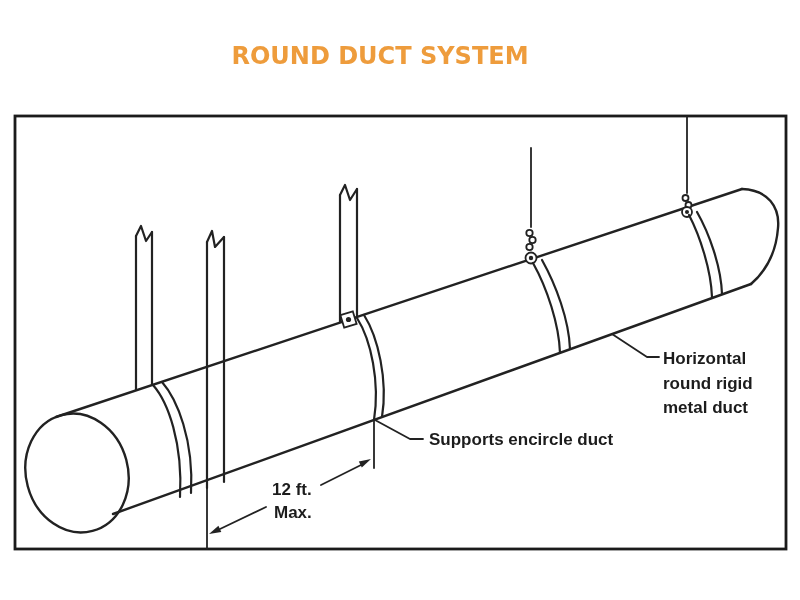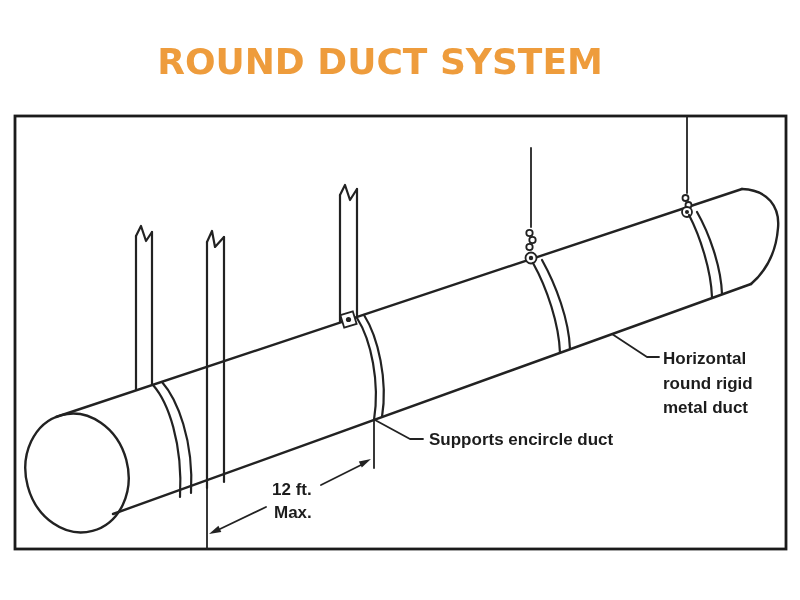--- a/index.html
+++ b/index.html
@@ -15,21 +15,21 @@
     font-family: "Liberation Sans", sans-serif;
     overflow: hidden;
   }
   .slide-title {
     position: absolute;
     top: 44px; left: 0; width: 760px;
     margin: 0;
     text-align: center;
     font-family: "DejaVu Sans", sans-serif;
     font-weight: bold;
-    font-size: 36px;
+    font-size: 24px;
     line-height: 1;
     letter-spacing: 0px;
     color: var(--accent);
   }
   svg.diagram { position: absolute; left: 0; top: 0; }
   .ln {
     stroke: var(--ink);
     stroke-width: 2.2;
     fill: none;
     stroke-linecap: round;

